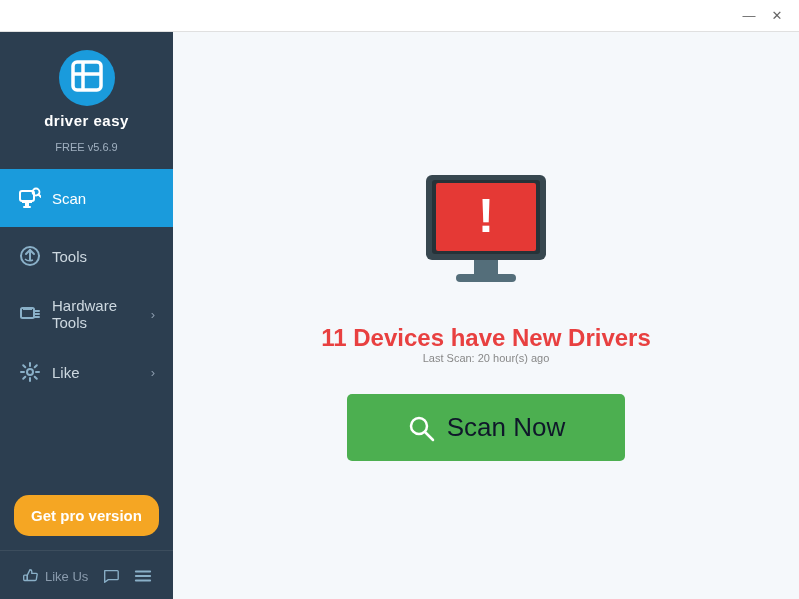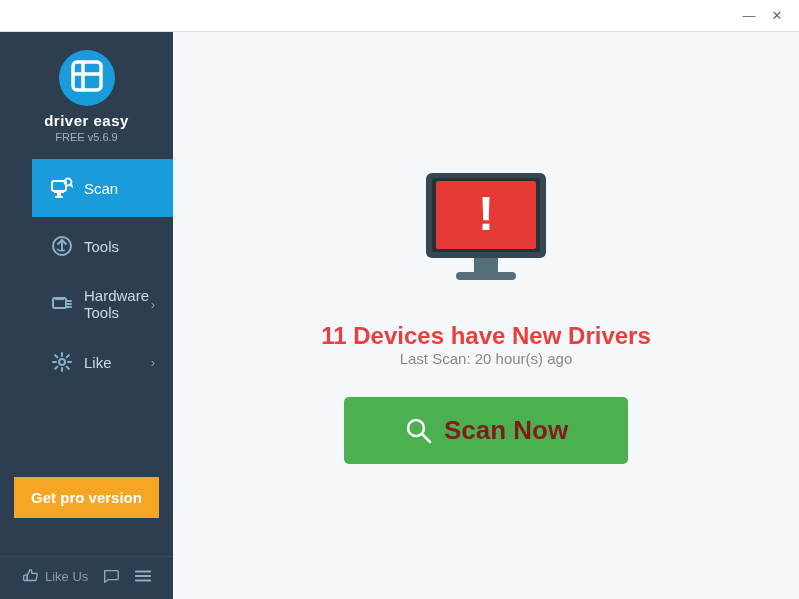--- a/index.html
+++ b/index.html
@@ -69,28 +69,27 @@
     }
     .logo-text {
       color: #fff;
       font-size: 15px;
       font-weight: 600;
       letter-spacing: 0.5px;
     }
     .logo-version {
       color: #a0b0c0;
       font-size: 11px;
-      margin-top: 2px;
+      margin-top: 12px;
     }
 
     .nav-items {
       flex: 1;
       display: flex;
       flex-direction: column;
-      padding-left: 32px;
     }
 
     .nav-item {
       display: flex;
       align-items: center;
       padding: 0 18px;
       height: 58px;
       color: #cdd8e0;
       font-size: 15px;
       cursor: pointer;
@@ -117,36 +116,35 @@
     .nav-item-arrow {
       font-size: 13px;
       color: #8a9bad;
     }
 
     .get-pro-btn {
       margin: 10px 14px 14px;
       background: #f5a623;
       color: #fff;
       border: none;
-      border-radius: 0;
+      border-radius: 15px;
       padding: 12px 0;
       font-size: 15px;
       font-weight: 700;
       cursor: pointer;
       text-align: center;
       width: calc(100% - 28px);
     }
 
     .sidebar-bottom {
       display: flex;
       align-items: center;
       justify-content: space-around;
-      padding: 10px 14px 14px;
+      padding: 16px 14px 14px;
       border-top: 1px solid rgba(255,255,255,0.08);
-      margin-top: 24px;
     }
     .sidebar-bottom-item {
       display: flex;
       align-items: center;
       color: #8a9bad;
       font-size: 13px;
       cursor: pointer;
       gap: 6px;
     }
 
@@ -168,33 +166,33 @@
     .alert-title {
       color: #e84040;
       font-size: 24px;
       font-weight: 700;
       margin-bottom: 0;
       text-align: center;
     }
 
     .last-scan-text {
       color: #888;
-      font-size: 15px;
+      font-size: 11px;
       margin-bottom: 30px;
       text-align: center;
     }
 
     .scan-now-btn {
       background: #4caf50;
-      color: #7f1d1d;
+      color: #0f172a;
       border: none;
       border-radius: 5px;
       padding: 18px 60px;
       font-size: 26px;
-      font-weight: 700;
+      font-weight: 400;
       cursor: pointer;
       display: flex;
       align-items: center;
       gap: 12px;
       min-width: 266px;
       justify-content: center;
     }
 
     
   </style>

